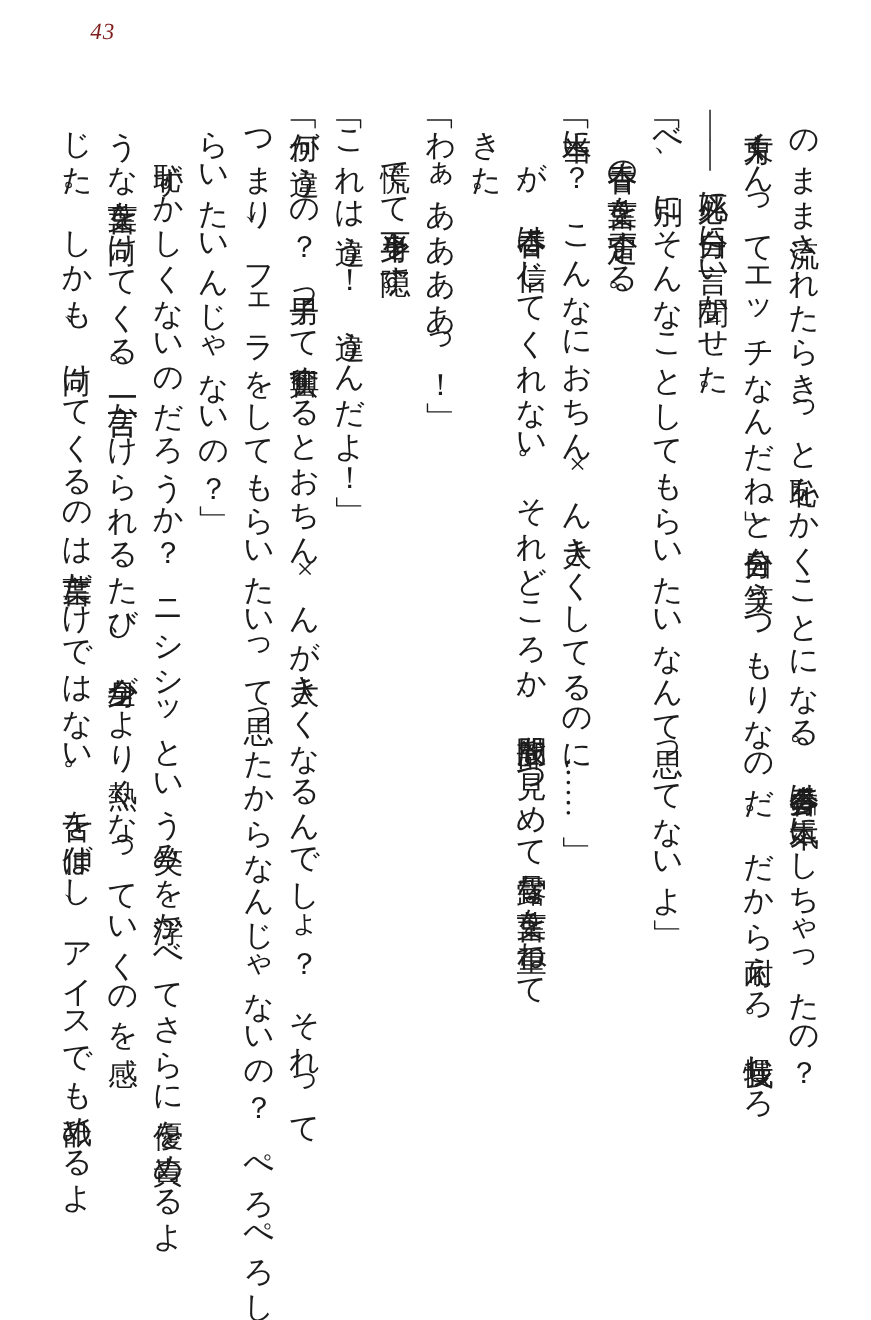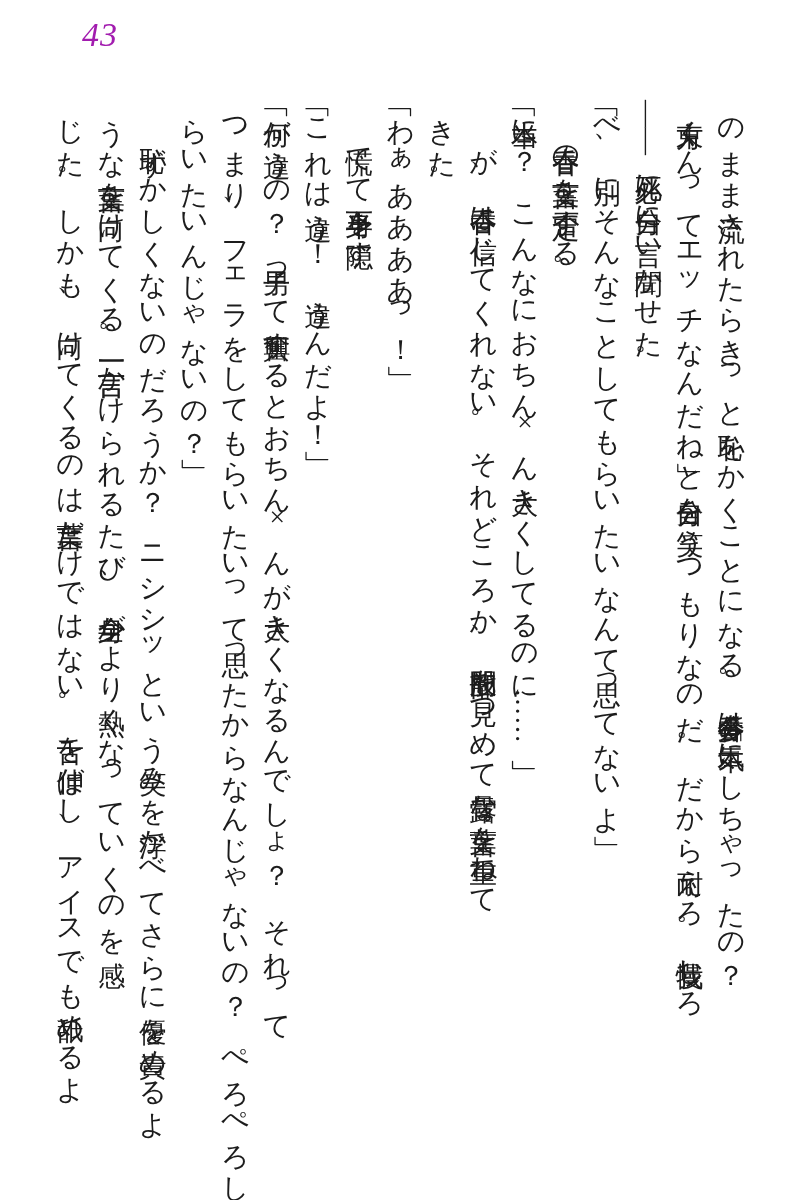--- a/index.html
+++ b/index.html
@@ -11,23 +11,23 @@
     height: 1200px;
     position: relative;
     background: #ffffff;
     overflow: hidden;
     font-family: "Liberation Serif", "DejaVu Serif", serif;
   }
   .page-number {
     position: absolute;
     left: 82px;
     top: 16px;
-    font-size: 34px;
+    font-size: 21px;
     font-style: italic;
-    color: #a21caf;
+    color: #7f1d1d;
     letter-spacing: 1px;
   }
   .text-area {
     position: absolute;
     top: 100px;
     right: 40px;
     height: 1048px;
     writing-mode: vertical-rl;
     text-orientation: mixed;
     font-size: 27.5px;

